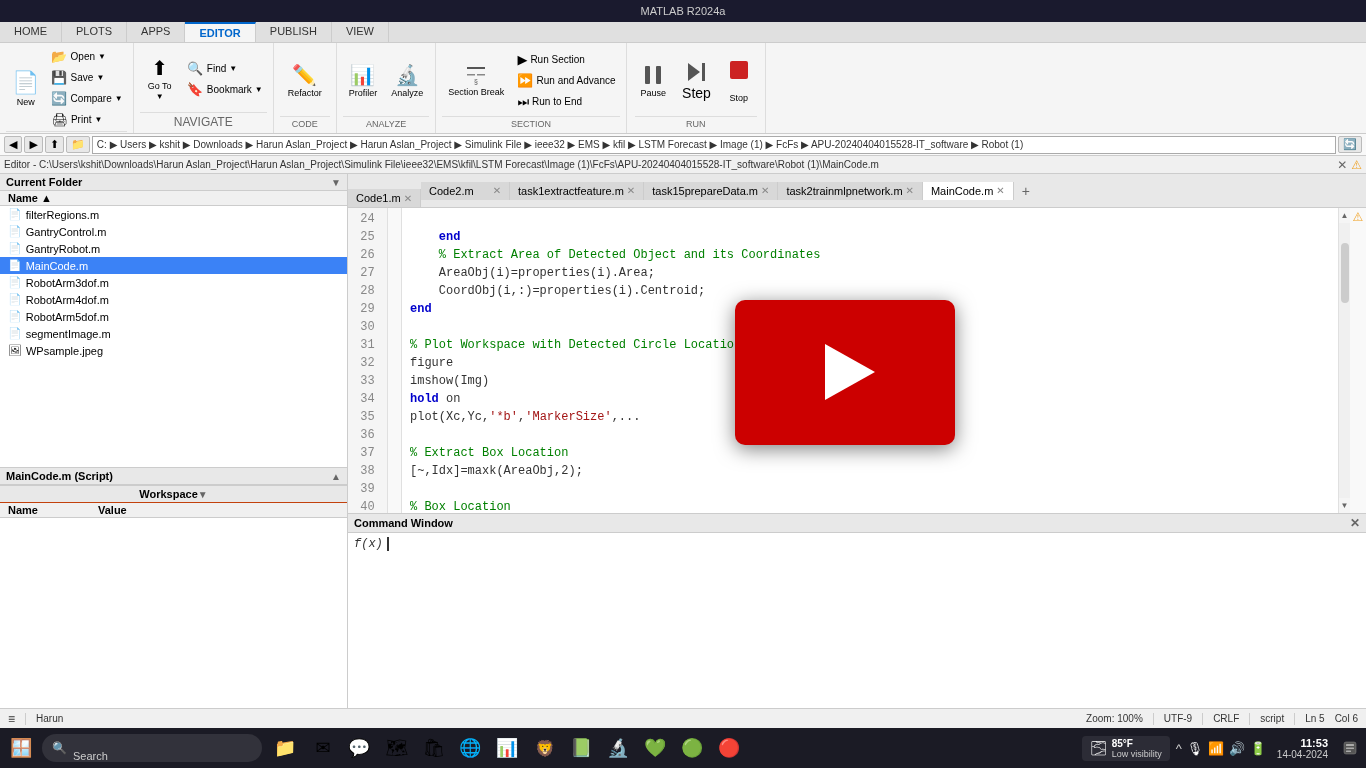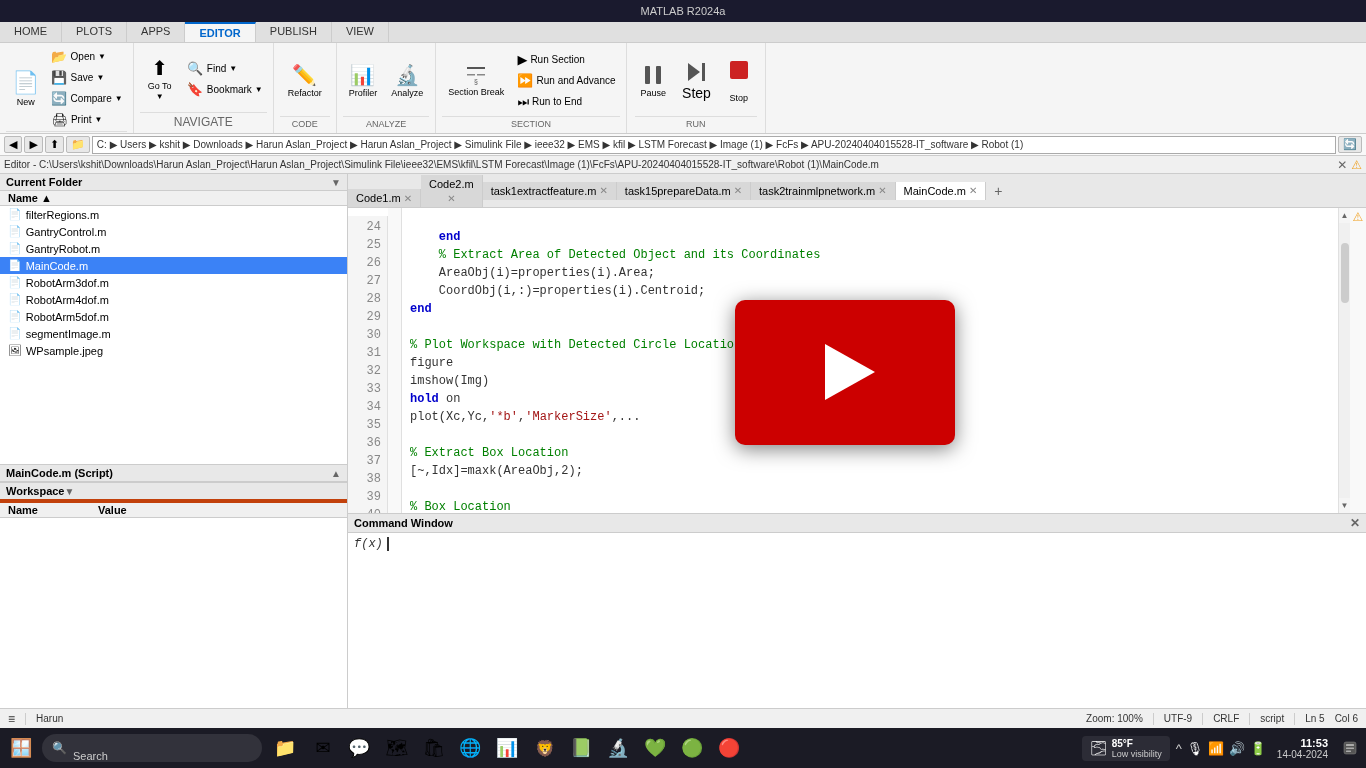--- a/index.html
+++ b/index.html
@@ -237,41 +237,41 @@
     </div>
 
     <div style="border-top:1px solid #ccc;">
       <div style="background:#e8e8e8;border-bottom:1px solid #ccc;padding:2px 6px;font-size:11px;font-weight:bold;display:flex;align-items:center;justify-content:space-between;">
         <span>MainCode.m (Script)</span>
         <span style="font-size:10px;color:#666;cursor:pointer;">▲</span>
       </div>
     </div>
 
     <div style="border-top:1px solid #ccc;">
-      <div style="background:#e8e8e8;border-bottom:4px solid #c2410c;padding:2px 6px;font-size:11px;font-weight:bold;display:flex;align-items:center;justify-content:flex-start;">
+      <div style="background:#e8e8e8;border-bottom:1px solid #c2410c;padding:2px 6px;font-size:11px;font-weight:bold;display:flex;align-items:center;justify-content:center;">
         <span>Workspace</span>
         <span style="font-size:10px;color:#666;cursor:pointer;">▼</span>
       </div>
       <div style="display:flex;background:#f0f0f0;border-bottom:1px solid #ccc;padding:1px 8px;font-size:11px;font-weight:bold;">
         <span style="width:90px;">Name</span>
         <span style="flex:1;">Value</span>
       </div>
       <div style="background:white;height:190px;"></div>
     </div>
 
   </div>
 
   <div style="flex:1;display:flex;flex-direction:column;overflow:hidden;">
 
     <div style="display:flex;align-items:center;background:#e8e8e8;border-bottom:1px solid #ccc;flex-shrink:0;overflow:hidden;">
       <div style="display:flex;align-items:center;padding:3px 8px;font-size:11px;border-right:1px solid #ccc;cursor:pointer;white-space:nowrap;gap:3px;background:#d8d8d8;margin-top:15px;">
         <span>Code1.m</span>
         <span style="font-size:10px;color:#888;cursor:pointer;">✕</span>
       </div>
-      <div style="display:flex;align-items:center;padding:3px 8px;font-size:11px;border-right:1px solid #ccc;cursor:pointer;white-space:nowrap;gap:3px;background:#d8d8d8;flex-direction:column;">
+      <div style="display:flex;align-items:center;padding:3px 8px;font-size:11px;border-right:1px solid #ccc;cursor:pointer;white-space:nowrap;gap:19px;background:#d8d8d8;">
         <span>Code2.m</span>
         <span style="font-size:10px;color:#888;cursor:pointer;">✕</span>
       </div>
       <div style="display:flex;align-items:center;padding:3px 8px;font-size:11px;border-right:1px solid #ccc;cursor:pointer;white-space:nowrap;gap:3px;background:#d8d8d8;">
         <span>task1extractfeature.m</span>
         <span style="font-size:10px;color:#888;cursor:pointer;">✕</span>
       </div>
       <div style="display:flex;align-items:center;padding:3px 8px;font-size:11px;border-right:1px solid #ccc;cursor:pointer;white-space:nowrap;gap:3px;background:#d8d8d8;">
         <span>task15prepareData.m</span>
         <span style="font-size:10px;color:#888;cursor:pointer;">✕</span>
@@ -282,21 +282,21 @@
       </div>
       <div style="display:flex;align-items:center;padding:3px 8px;font-size:11px;border-right:1px solid #ccc;cursor:pointer;white-space:nowrap;gap:3px;background:white;font-weight:500;">
         <span>MainCode.m</span>
         <span style="font-size:10px;color:#888;cursor:pointer;">✕</span>
       </div>
       <div style="padding:3px 8px;cursor:pointer;font-size:14px;color:#666;">+</div>
     </div>
 
     <div style="flex:1;display:flex;overflow:hidden;background:white;position:relative;">
 
-      <div style="background:#f5f5f5;border-right:1px solid #e0e0e0;padding:0 6px;width:40px;text-align:right;font-family:'Courier New',monospace;font-size:12px;color:#888;line-height:18px;overflow:hidden;flex-shrink:0;user-select:none;padding-top:2px;margin-top:8px;">
+      <div style="background:#f5f5f5;border-right:1px solid #e0e0e0;padding:0 6px;width:40px;text-align:center;font-family:'Courier New',monospace;font-size:12px;color:#888;line-height:18px;overflow:hidden;flex-shrink:0;user-select:none;padding-top:2px;">
         <div>24</div>
         <div>25</div>
         <div>26</div>
         <div>27</div>
         <div>28</div>
         <div>29</div>
         <div>30</div>
         <div>31</div>
         <div>32</div>
         <div>33</div>

